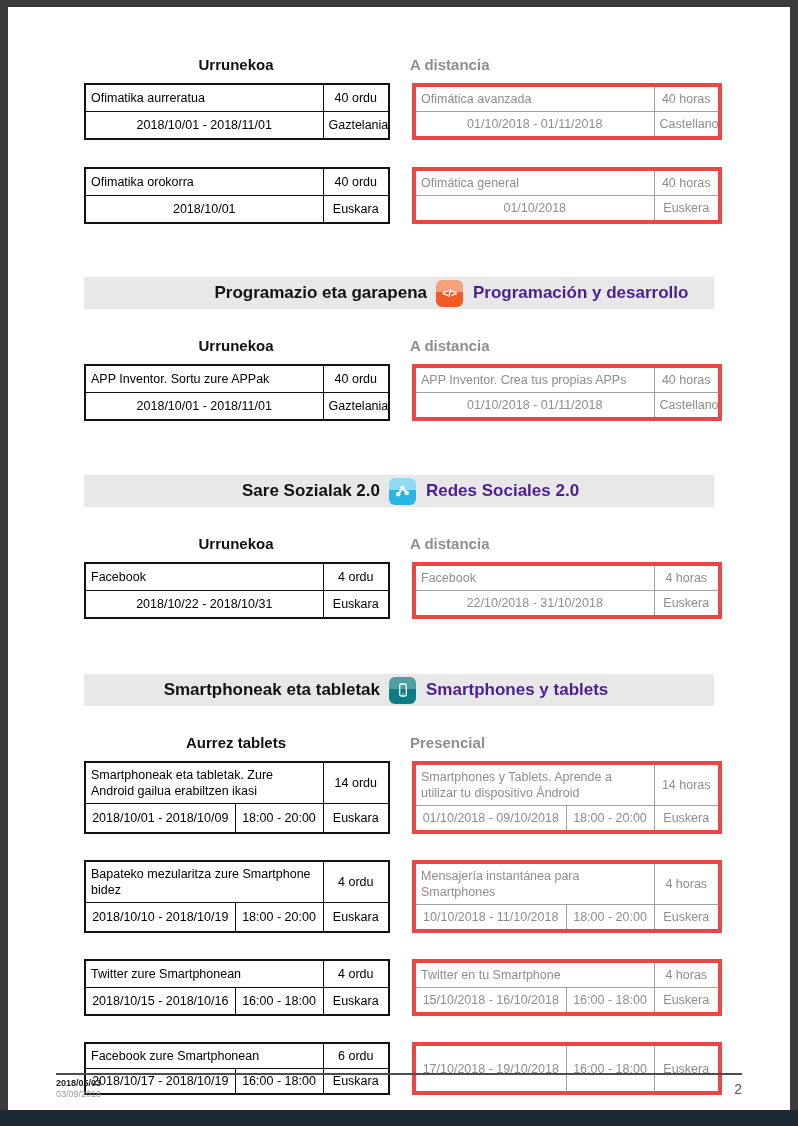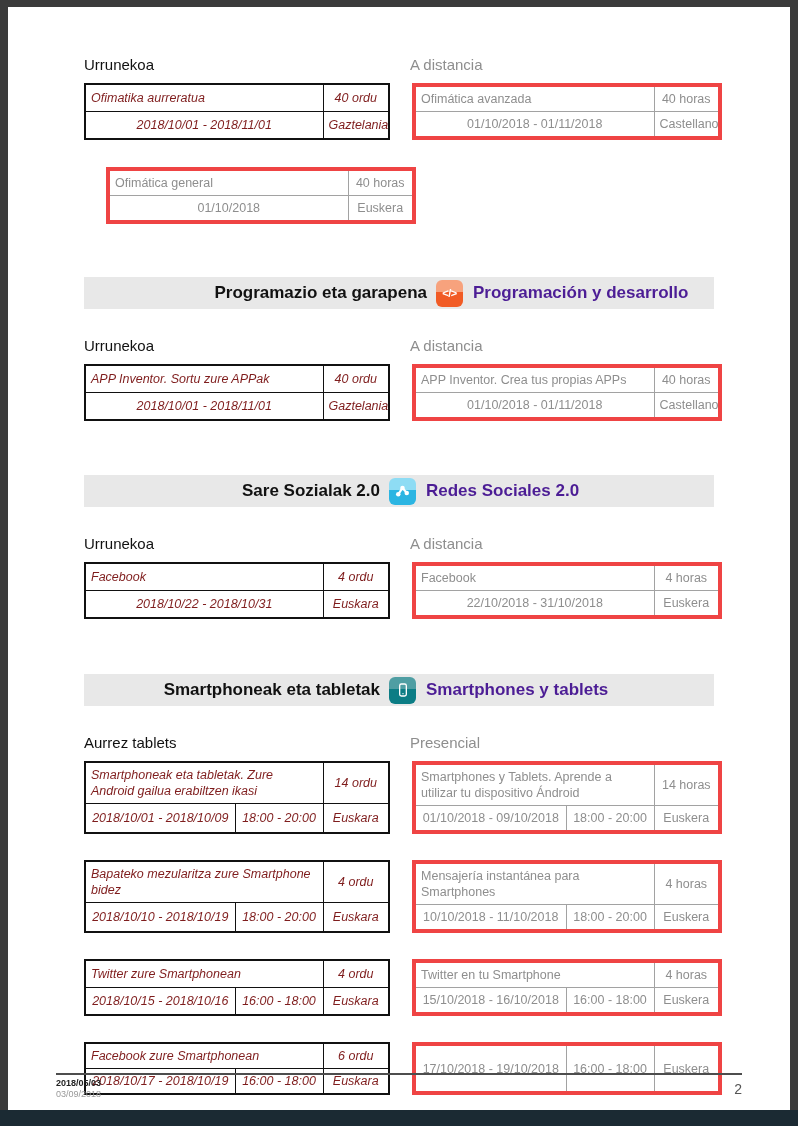--- a/index.html
+++ b/index.html
@@ -7,21 +7,21 @@
   body { font-family:"Liberation Sans","DejaVu Sans",sans-serif; }
 
   .page { position:relative; width:798px; height:1126px; background:#3b3b3b; margin:0 auto; overflow:hidden; }
   .sheet { position:absolute; top:7px; left:8px; right:8px; bottom:16px; background:#ffffff; }
   .bottom-bar { position:absolute; left:0; right:0; bottom:0; height:16px; background:#1b2a33; }
 
   .content { padding:47px 76px 0 76px; }
 
   
   .pair-headings { display:flex; margin:0 0 7px 0; }
-  .pair-headings h3 { margin:0; font-size:15px; line-height:22px; font-weight:normal; }
+  .pair-headings h3 { margin:0; font-size:15px; line-height:22px; font-weight:bold;text-align:center; }
   .pair-headings .eu { width:304px; color:#111111; }
   .pair-headings .es { margin-left:22px; color:#8e8e8e; }
 
   
   .section-banner { display:flex; align-items:center; height:32px; background:#e8e8e8; margin:0 0 26px 0; }
   .banner-left  { flex:0 0 296px; text-align:right; font-size:17px; font-weight:bold; color:#111111; }
   .banner-right { flex:1; margin-left:10px; font-size:17px; font-weight:bold; color:#4c1d95; }
   .app-icon { width:27px; height:27px; margin-left:9px; border-radius:6px; display:flex; align-items:center; justify-content:center; flex:0 0 27px; }
   .app-icon.icon-code  { background:linear-gradient(180deg,#f7a27d 0%,#f7a27d 44%,#f15b25 46%); color:#fff; font-weight:bold; font-size:11px; letter-spacing:-0.5px; }
   .app-icon.icon-share { background:linear-gradient(180deg,#8edcf4 0%,#8edcf4 44%,#2cb5e2 46%); }
@@ -29,21 +29,21 @@
 
   
   .table-pair { display:flex; }
   .table-pair.gap-top { margin-top:27px; }
   .table-pair.gap-bottom { margin-bottom:26px; }
   table.course-table { border-collapse:collapse; table-layout:fixed; }
   table.course-table td { font-size:12.5px; line-height:16px; padding:4px 5px; overflow:hidden; }
   table.course-table .name { text-align:left; }
   table.course-table .center { text-align:center; }
   table.eu { width:304px; border:2px solid #111; }
-  table.eu td { border:1.5px solid #111; color:#7f1d1d;font-style:italic; }
+  table.eu td { border:1.5px solid #111; color:#000000; }
   table.es { width:306px; margin-left:22px; border:4px solid #ef4444; }
   table.es td { border:1px solid #a2a2a2; color:#8e8e8e; }
   tr.tall td { height:38px; }
 
   .gap-before-banner-1 { margin-top:53px;padding-left:47px; }
   .gap-before-banner-2 { margin-top:54px; }
   .gap-before-banner-3 { margin-top:55px; }
 
   
   .page-footer { position:absolute; left:48px; right:48px; bottom:10px; border-top:2px solid #4d4d4d;
@@ -94,20 +94,36 @@
             </tr>
             <tr>
               <td class="center">01/10/2018 - 01/11/2018</td>
               <td class="center">Castellano</td>
             </tr>
           </tbody>
             </table>
         </div>
 
         <div class="table-pair gap-top">
+          <table class="course-table eu">
+            <colgroup>
+                <col style="width:238px">
+                <col style="width:66px">
+              </colgroup>
+            <tbody>
+                <tr>
+              <td class="name">Ofimatika orokorra</td>
+              <td class="center">40 ordu</td>
+            </tr>
+            <tr>
+              <td class="center">2018/10/01</td>
+              <td class="center">Euskara</td>
+            </tr>
+          </tbody>
+            </table>
           <table class="course-table es">
             <colgroup>
                 <col style="width:240px">
                 <col style="width:66px">
               </colgroup>
             <tbody>
                 <tr>
               <td class="name">Ofimática general</td>
               <td class="center">40 horas</td>
             </tr>

